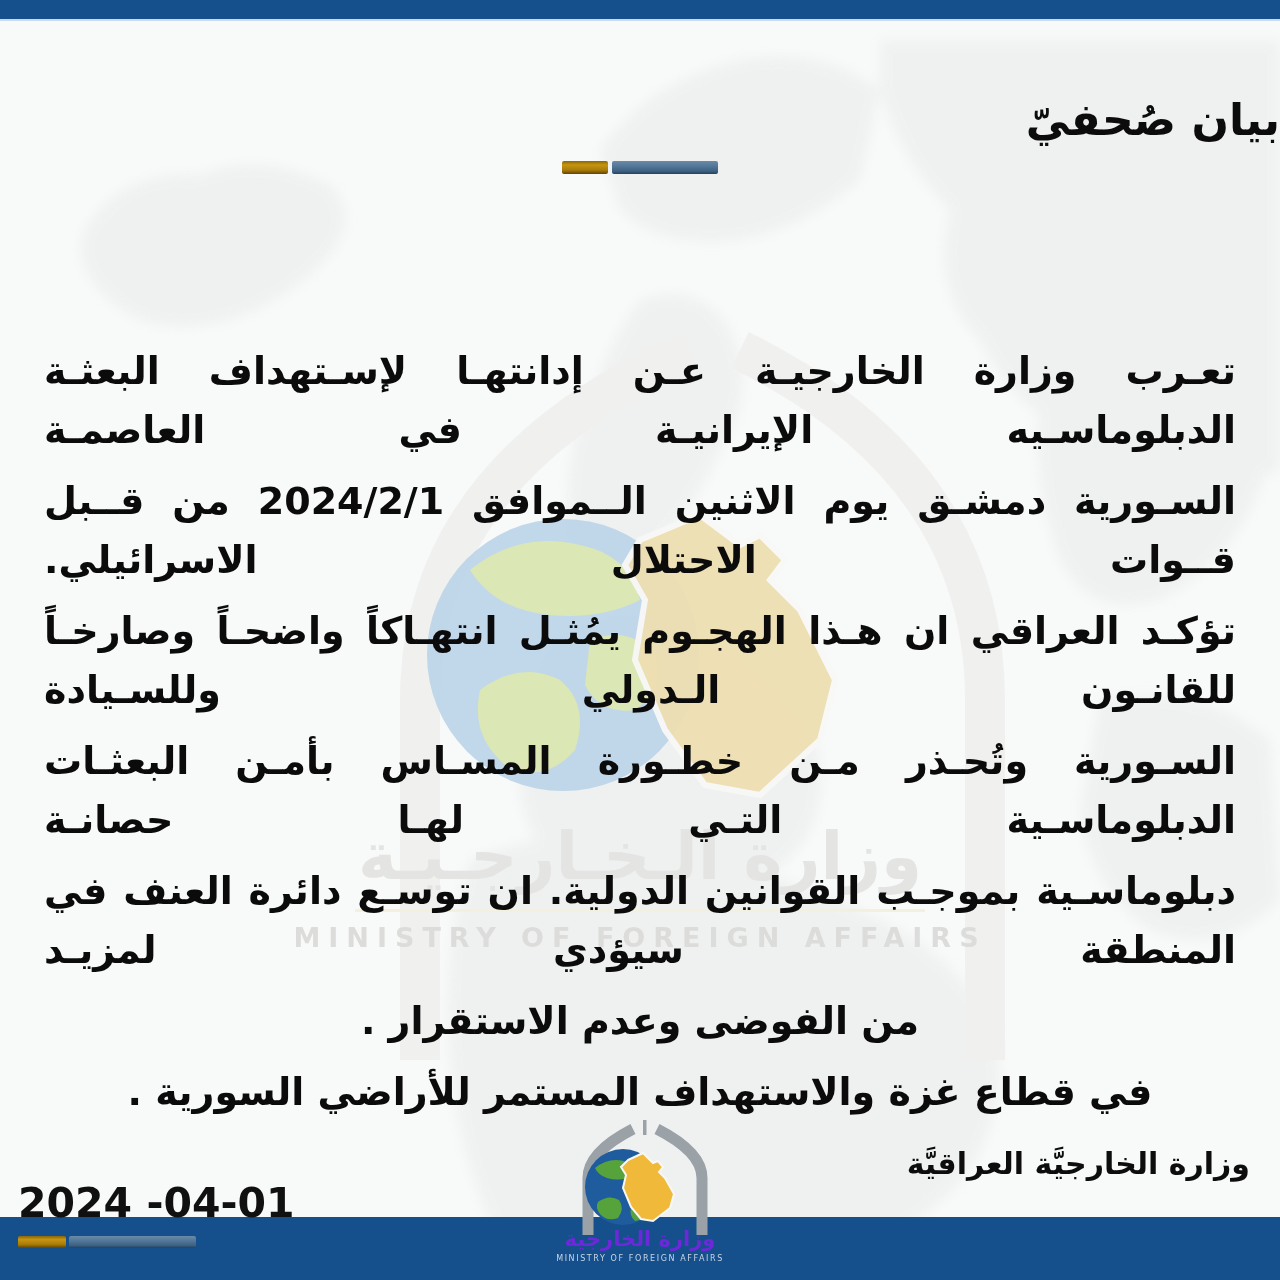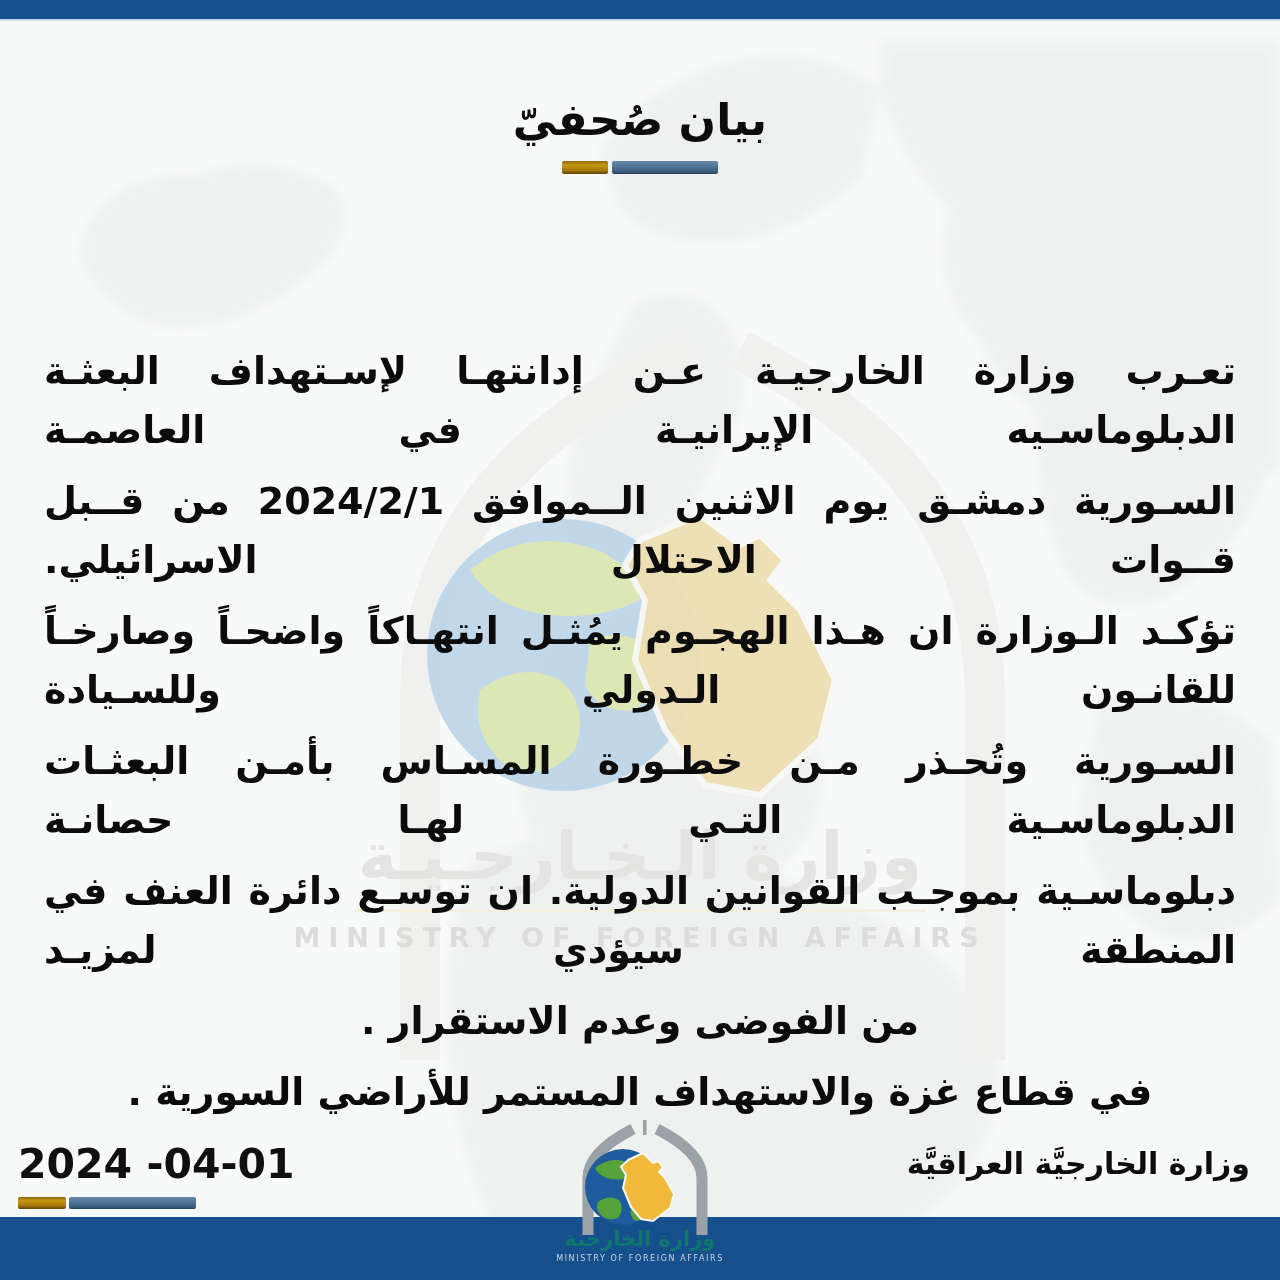--- a/index.html
+++ b/index.html
@@ -10,21 +10,21 @@
   .topbar{position:absolute;top:0;left:0;width:1280px;height:19px;background:#15508c;border-bottom:2px solid #ccdbea;z-index:5;}
   .footer-bar{position:absolute;left:0;bottom:0;width:1280px;height:63px;background:#15508c;z-index:3;}
 
   
   .worldmap{position:absolute;top:0;left:0;z-index:1;}
 
   
   .center-wm{position:absolute;top:0;left:0;z-index:1;}
 
   
-  header{position:absolute;top:94px;left:0;width:1280px;text-align:center;z-index:4;}
+  header{position:absolute;top:94px;left:0;width:1280px;z-index:4;}
   .title{margin:0;font-size:44px;font-weight:bold;color:#0c0c0d;}
   .title-underline{width:156px;height:13px;margin:16px auto 0;display:flex;direction:ltr;}
   .seg-gold{width:46px;margin-right:4px;border-radius:2px;
     background:linear-gradient(180deg,#8a660a 0%,#c6950f 30%,#a87b0b 70%,#5f4405 100%);}
   .seg-blue{flex:1;border-radius:2px;
     background:linear-gradient(180deg,#6a8aa8 0%,#527798 40%,#3e6182 78%,#24415c 100%);}
 
   
   .statement{position:absolute;top:330px;right:32px;left:32px;z-index:4;}
   .line{margin:12px;font-weight:bold;font-size:38px;line-height:59px;color:#0b0b0b;
@@ -33,31 +33,31 @@
   .center{text-align:left;text-align-last:center;}
 
   
   .wm-text{position:absolute;top:818px;left:0;width:1280px;text-align:center;z-index:2;}
   .wm-ar{font-size:66px;font-weight:bold;color:#e4e5e3;letter-spacing:2px;direction:rtl;text-align:center;}
   .wm-line{width:570px;height:3px;margin:14px auto 10px;background:#f3f0de;}
   .wm-en{font-size:27px;color:#dcddda;letter-spacing:8px;font-weight:bold;}
 
   
   .date-block{position:absolute;left:18px;top:1140px;z-index:4;}
-  .date{font-size:41px;font-weight:bold;color:#101010;direction:ltr;}
+  .date{font-size:41px;font-weight:bold;color:#101010;direction:ltr;margin-top:39px;}
   .date-underline{margin-top:9px;width:178px;height:12px;display:flex;direction:ltr;}
   .date-underline .seg-gold{width:48px;margin-right:3px;border-radius:2px;}
 
   
   .ministry-name{position:absolute;right:30px;top:1146px;font-size:30px;font-weight:bold;color:#0d0d0d;direction:rtl;z-index:4;}
 
   
   .footer-logo{position:absolute;left:565px;top:1120px;z-index:4;}
   .footer-logo-text{position:absolute;left:0;top:1227px;width:1280px;text-align:center;z-index:4;}
-  .fl-ar{font-size:21px;font-weight:bold;color:#0f766e;direction:rtl;}
+  .fl-ar{font-size:21px;font-weight:bold;color:#6d28d9;direction:rtl;}
   .fl-en{font-size:8px;letter-spacing:1.6px;color:#c9d5e4;margin-top:3px;}
 </style>
 </head>
 <body>
 
 <div class="canvas">
 
   <svg class="worldmap" width="1280" height="1280" viewBox="0 0 1280 1280">
     <defs>
         <filter id="blur">
@@ -96,21 +96,21 @@
     <h1 class="title" dir="rtl">بيان صُحفيّ</h1>
     <div class="title-underline">
       <span class="seg-gold"></span>
       <span class="seg-blue"></span>
     </div>
   </header>
 
   <main class="statement" dir="rtl">
     <p class="line justify">تعـرب وزارة الخارجيـة عـن إدانتهـا لإسـتهداف البعثـة الدبلوماسـيه الإيرانيـة في العاصمـة</p>
     <p class="line justify">السـورية دمشـق يوم الاثنين الــموافق 2024/2/1 من قــبل قــوات الاحتلال الاسرائيلي.</p>
-    <p class="line justify">تؤكـد الـوزارة ان هـذا الهجـوم يمُثـل انتهـاكاً واضحـاً وصارخـاً للقانـون الـدولي وللسـيادة</p>
+    <p class="line justify">تؤكـد العراقي ان هـذا الهجـوم يمُثـل انتهـاكاً واضحـاً وصارخـاً للقانـون الـدولي وللسـيادة</p>
     <p class="line justify">السـورية وتُحـذر مـن خطـورة المسـاس بأمـن البعثـات الدبلوماسـية التـي لهـا حصانـة</p>
     <p class="line justify">دبلوماسـية بموجـب القوانين الدولية. ان توسـع دائرة العنف في المنطقة سيؤدي لمزيـد</p>
     <p class="line center">من الفوضى وعدم الاستقرار .</p>
     <p class="line center">في قطاع غزة والاستهداف المستمر للأراضي السورية .</p>
   </main>
 
   <div class="wm-text">
     <div class="wm-ar">وزارة الـخـارجـيـة</div>
     <div class="wm-line"></div>
     <div class="wm-en">MINISTRY OF FOREIGN AFFAIRS</div>

